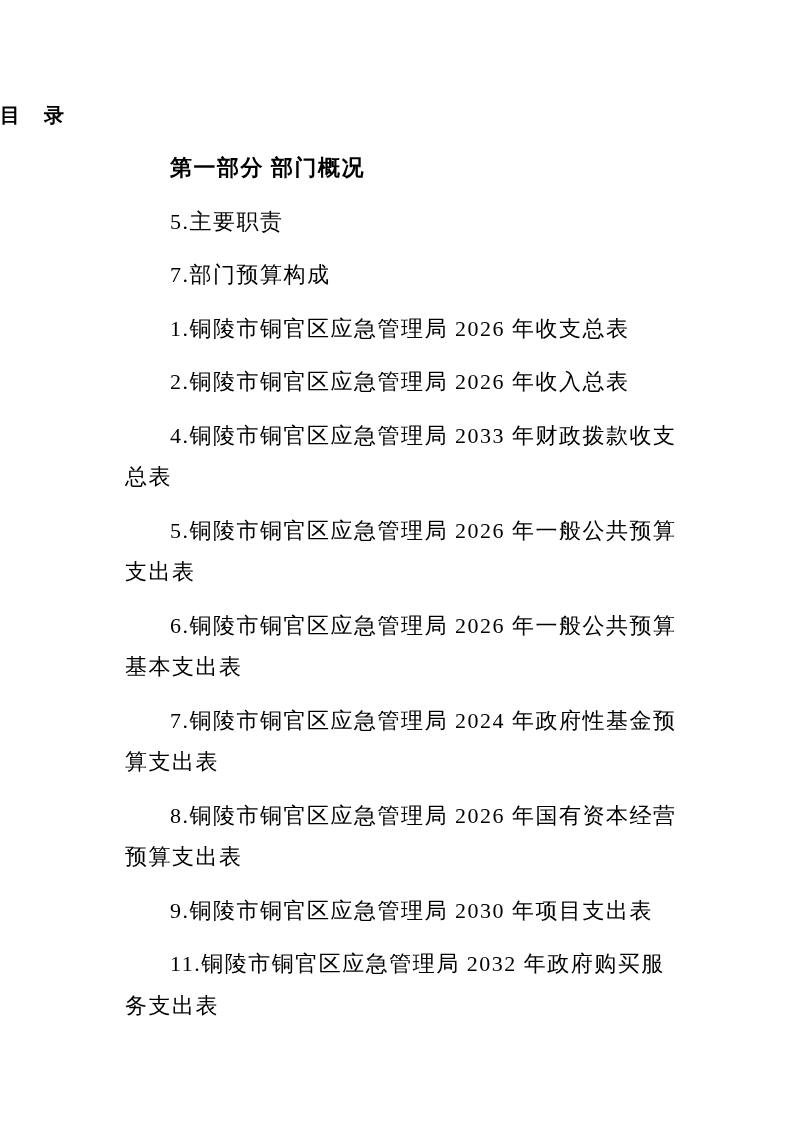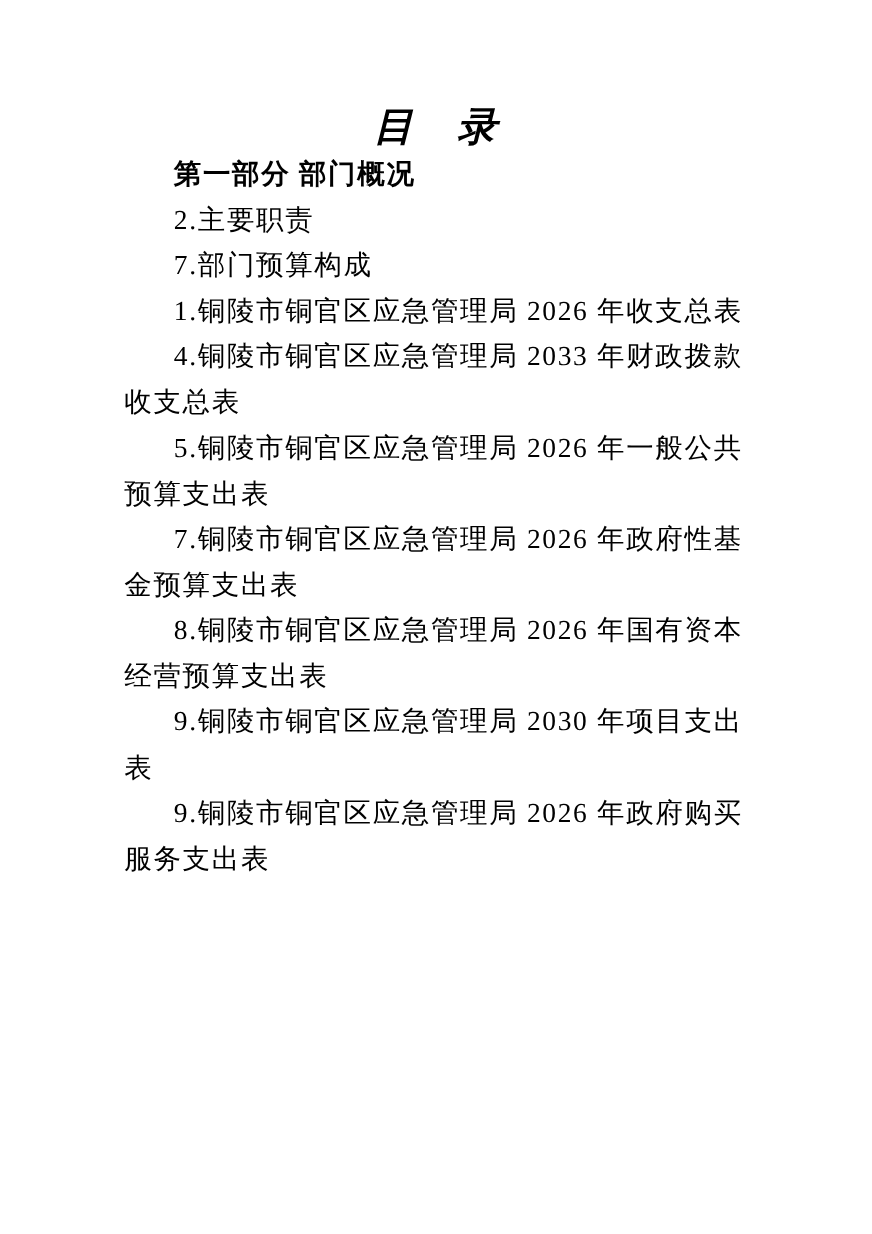--- a/index.html
+++ b/index.html
@@ -15,61 +15,61 @@
     position: relative;
     overflow: hidden;
   }
   .doc-page {
     width: 793px;
     height: 1122px;
     position: relative;
   }
   .doc-title {
     margin: 95px 0 0 0;
-    text-align: center;
-    font-size: 36px;
+    font-size: 20px;
     font-weight: bold;
     line-height: 40px;
     letter-spacing: 2px;
-    font-style: italic;
   }
   .toc {
     margin: 3px 0 0 113px;
     width: 580px;
   }
   .toc p {
-    margin: 0;
-    font-size: 25px;
+    margin: 12px;
+    font-size: 22px;
     line-height: 41.5px;
     letter-spacing: 1.5px;
     text-indent: 45px;
     word-break: break-all;
   }
   .toc p.section-heading {
     font-weight: bold;
   }
 </style>
 </head>
 <body>
 
 <div class="doc-page">
 
   <div class="doc-title">目　录</div>
 
   <div class="toc">
 
     <p class="section-heading">第一部分 部门概况</p>
 
-    <p>2.主要职责</p>
+    <p>5.主要职责</p>
     <p>7.部门预算构成</p>
 
 
     <p>1.铜陵市铜官区应急管理局 2026 年收支总表</p>
+    <p>2.铜陵市铜官区应急管理局 2026 年收入总表</p>
     <p>4.铜陵市铜官区应急管理局 2033 年财政拨款收支总表</p>
     <p>5.铜陵市铜官区应急管理局 2026 年一般公共预算支出表</p>
-    <p>7.铜陵市铜官区应急管理局 2026 年政府性基金预算支出表</p>
+    <p>6.铜陵市铜官区应急管理局 2026 年一般公共预算基本支出表</p>
+    <p>7.铜陵市铜官区应急管理局 2024 年政府性基金预算支出表</p>
     <p>8.铜陵市铜官区应急管理局 2026 年国有资本经营预算支出表</p>
     <p>9.铜陵市铜官区应急管理局 2030 年项目支出表</p>
-    <p>9.铜陵市铜官区应急管理局 2026 年政府购买服务支出表</p>
+    <p>11.铜陵市铜官区应急管理局 2032 年政府购买服务支出表</p>
 
   </div>
 
 </div>
 
 </body></html>

